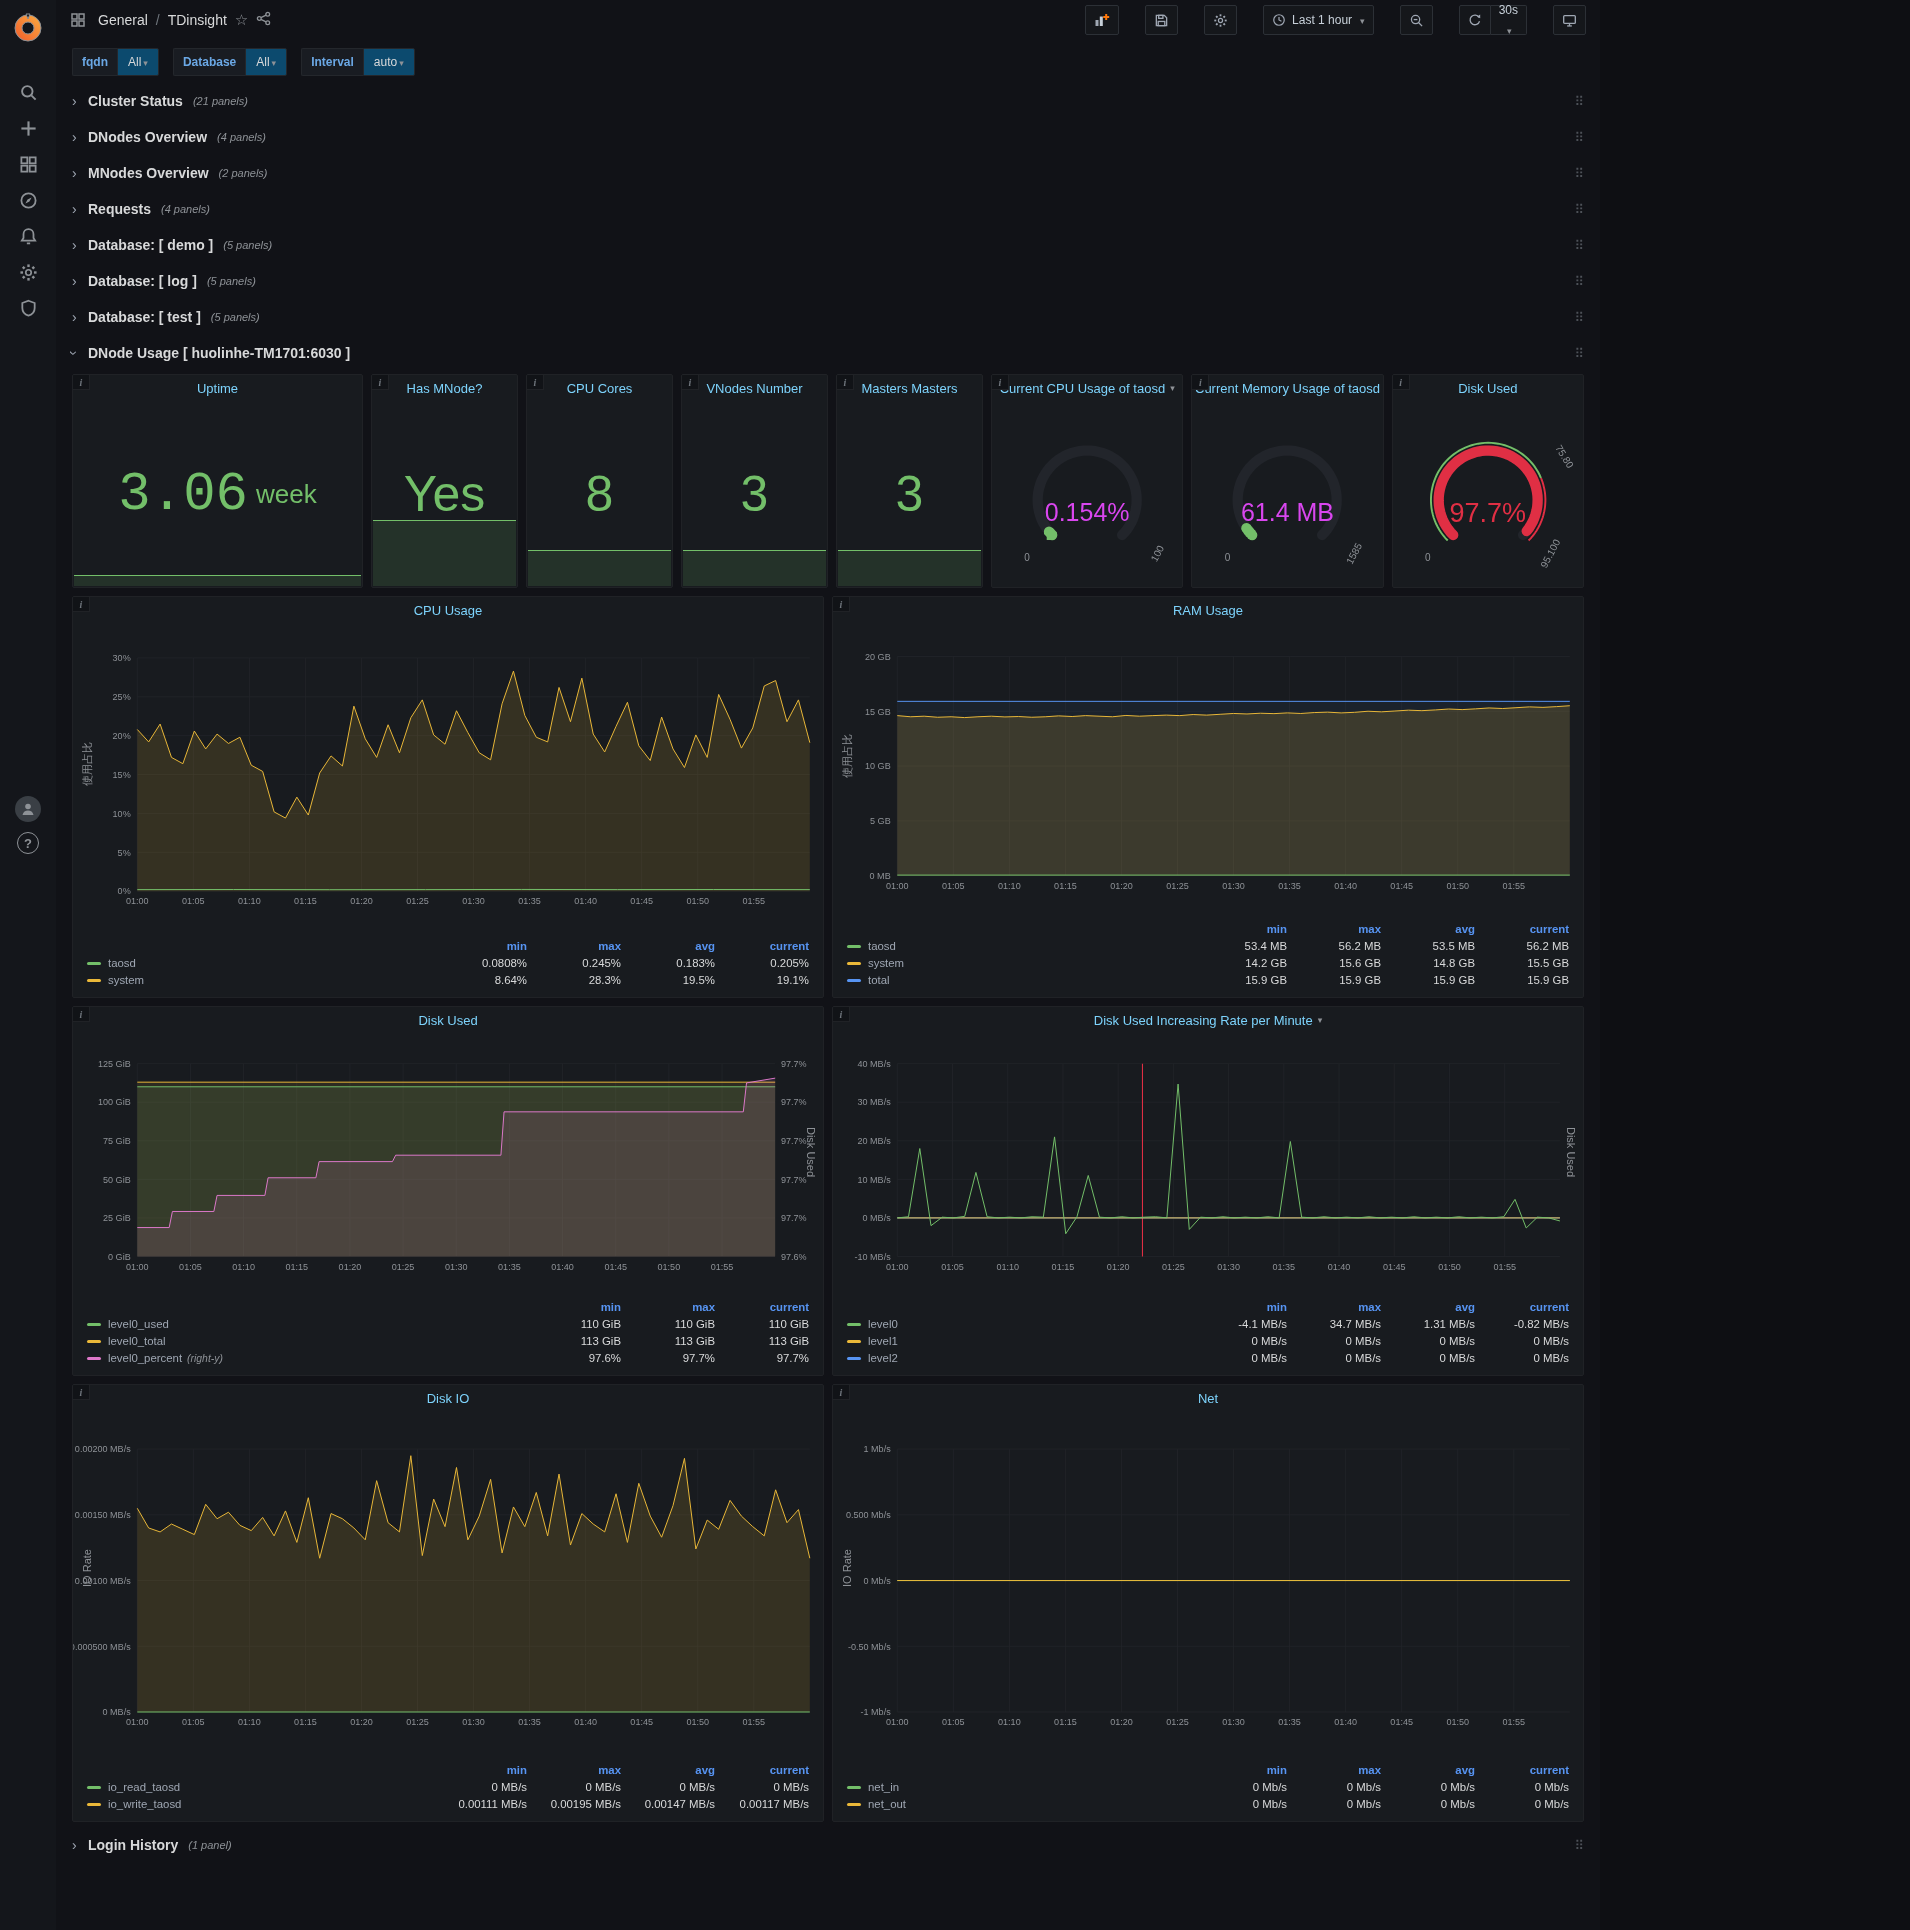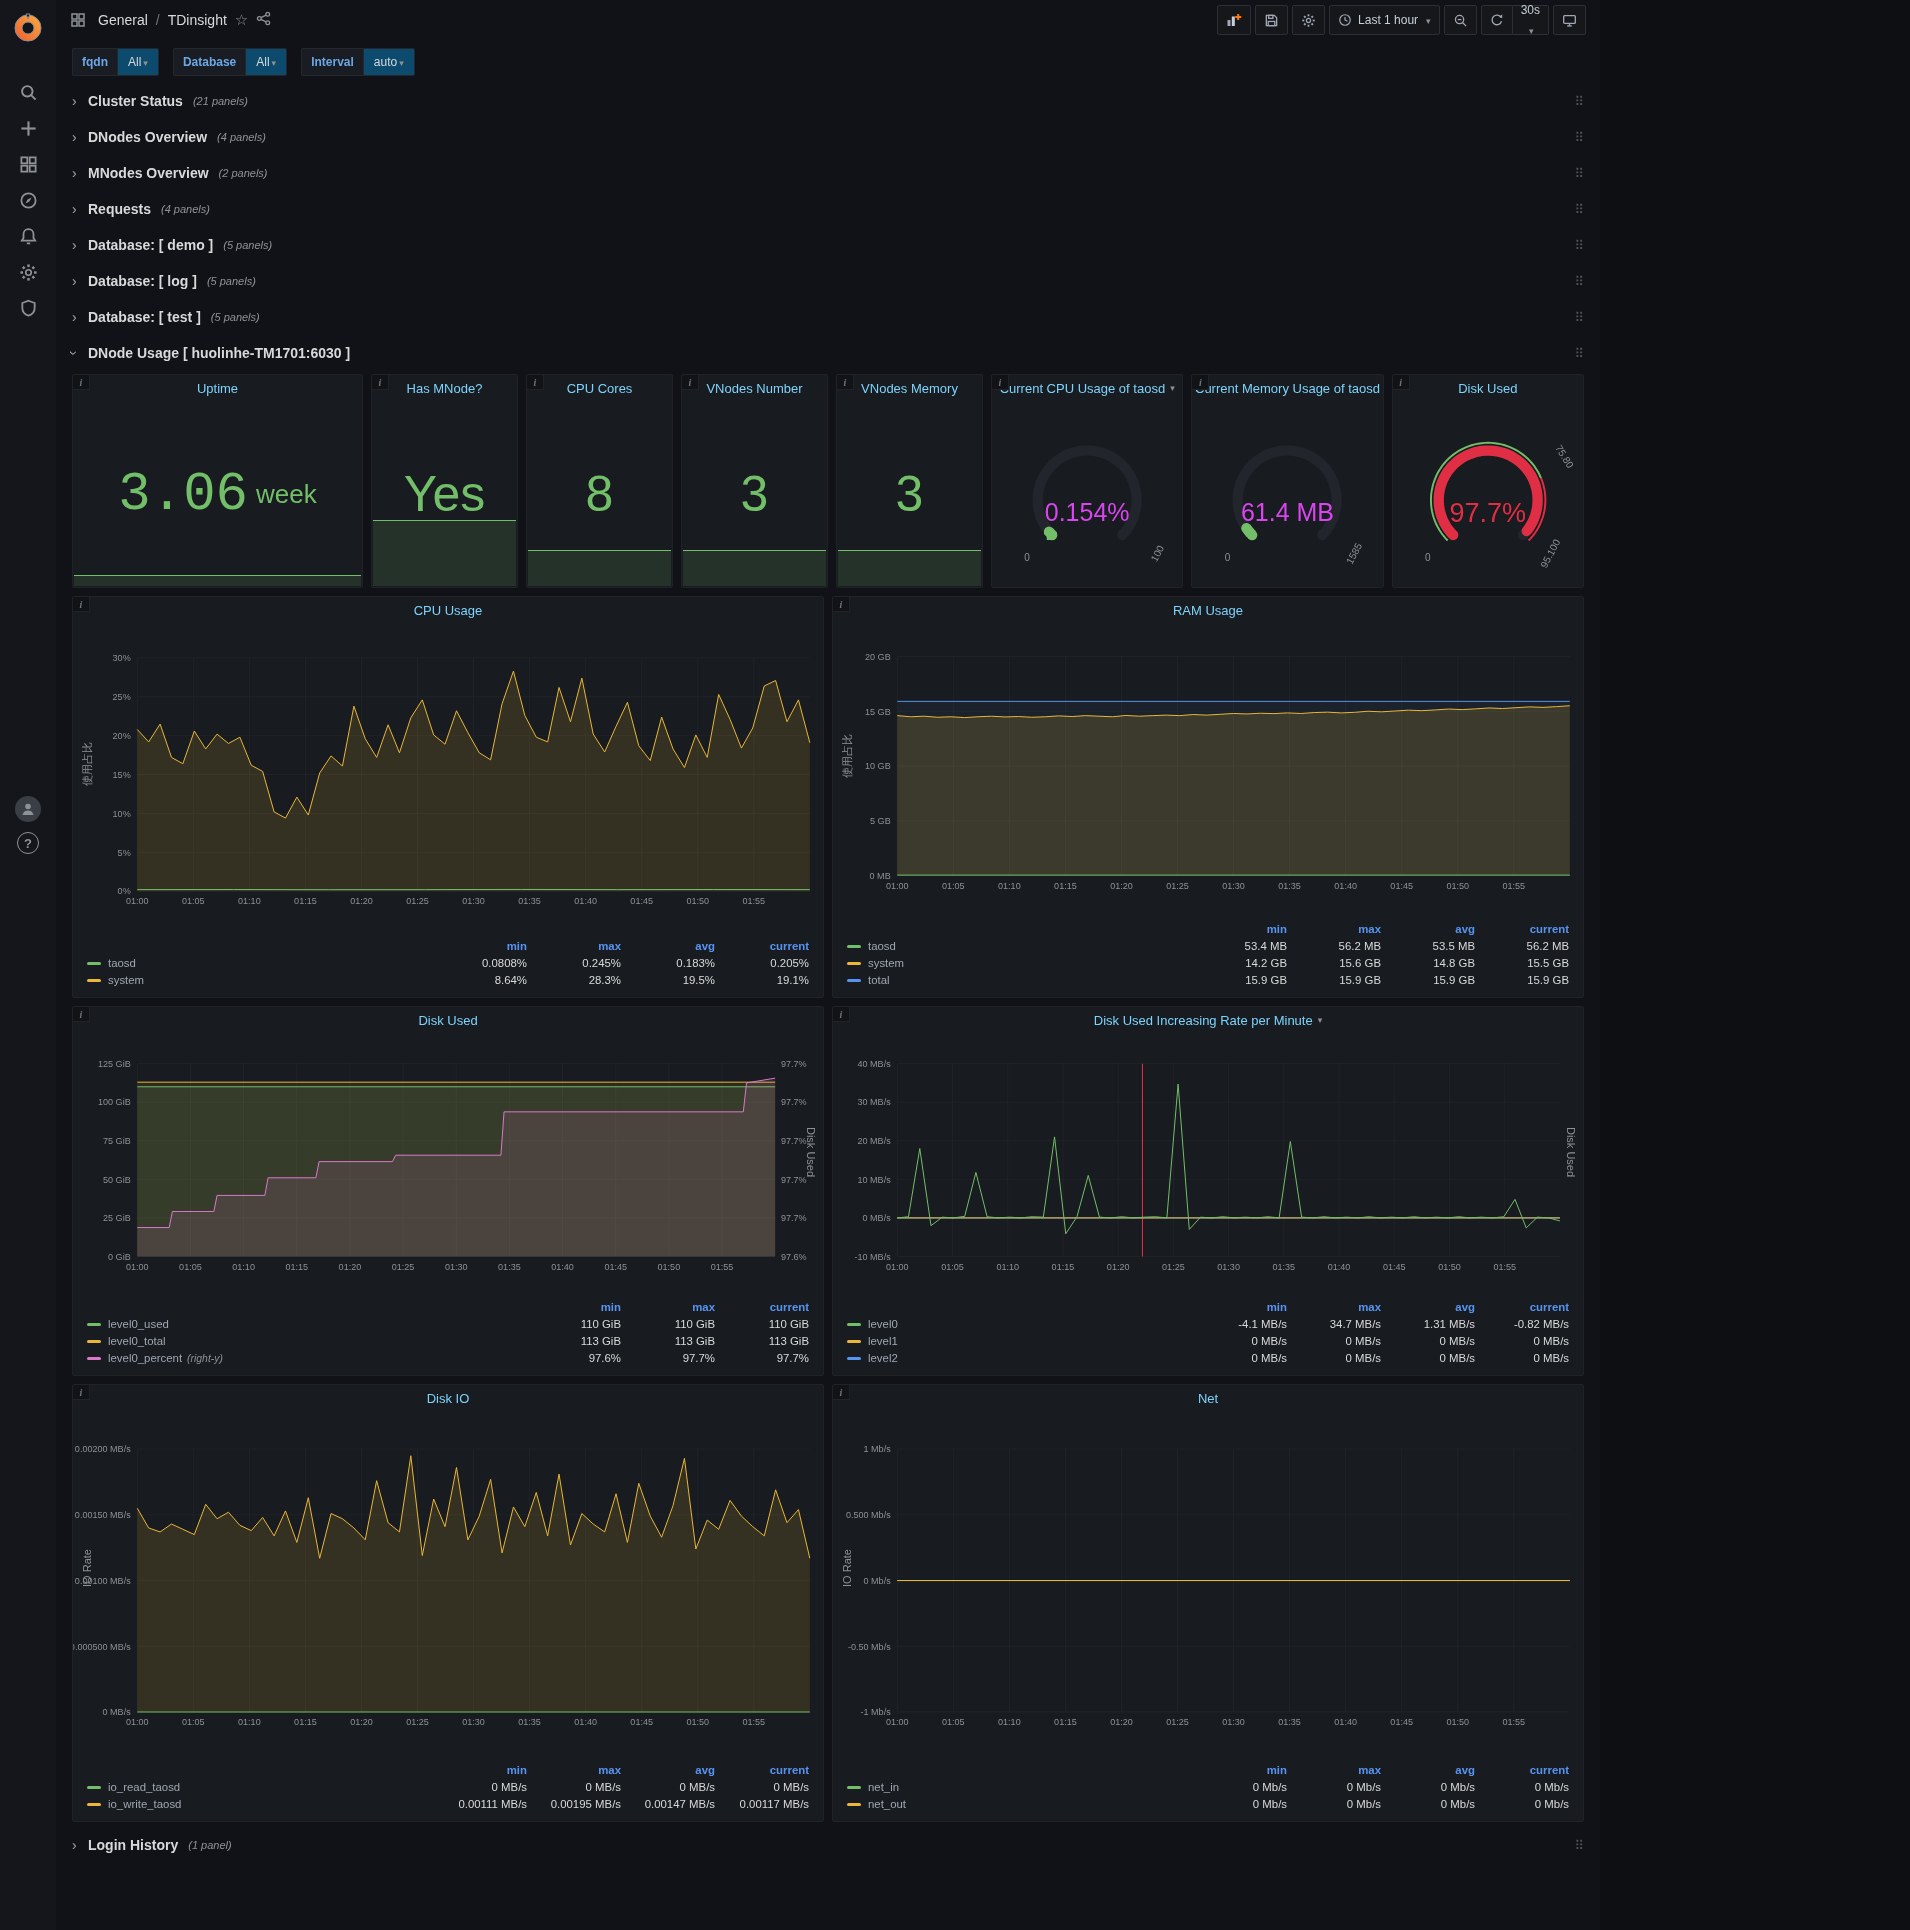--- a/index.html
+++ b/index.html
@@ -18,21 +18,21 @@
   .help-circle { width:22px; height:22px; border-radius:50%; border:1.5px solid #8e9297; color:#8e9297; font-size:13px; font-weight:bold; display:flex; align-items:center; justify-content:center; }
   .help-circle::after { content:"?"; }
 
   
   .main { flex:1; display:flex; flex-direction:column; }
   .topbar { height:40px; display:flex; align-items:center; justify-content:space-between; padding:0 14px 0 10px; background:#111217; }
   .tb-left { display:flex; align-items:center; gap:8px; }
   .crumb { font-size:14px; color:#d8d9da; cursor:pointer; }
   .crumb-sep { color:#6f757c; font-size:14px; }
   .icon-star::after { content:"☆"; color:#8e9297; font-size:15px; }
-  .tb-right { display:flex; align-items:center; gap:4px; }
+  .tb-right { display:flex; align-items:center; gap:26px; }
   .tb-btn { height:30px; min-width:30px; border:1px solid #2c3036; background:#15171b; color:#c7d0d9; display:flex; align-items:center; justify-content:center; gap:6px; padding:0 8px; border-radius:2px; font-size:12px; cursor:pointer; }
   .tb-group { display:flex; align-items:stretch; }
   .tb-group .tb-btn { border-radius:0; }
   .tb-group .tb-btn:first-child { border-radius:2px 0 0 2px; }
   .tb-group .tb-btn:last-child { border-radius:0 2px 2px 0; border-left:none;flex-direction:column; }
   .caret::after { content:"▾"; font-size:9px; color:#8e9297; margin-left:2px; }
 
   
   .varbar { display:flex; align-items:center; gap:14px; padding:8px 16px; }
   .var-group { display:flex; }
@@ -389,21 +389,21 @@
               <span>VNodes Number</span>
             </div>
           <div class="stat-value">
               <span class="big">3</span>
             </div>
           <div class="spark" style="height: 17%;"></div>
         </section>
         <section class="panel stat-panel w-small">
           <span class="corner"></span>
           <div class="p-title">
-              <span>VNodes Memory</span>
+              <span>Masters Masters</span>
             </div>
           <div class="stat-value">
               <span class="big">3</span>
             </div>
           <div class="spark" style="height: 17%;"></div>
         </section>
 
         <section class="panel stat-panel w-gauge">
           <span class="corner"></span>
           <div class="p-title has-caret">

